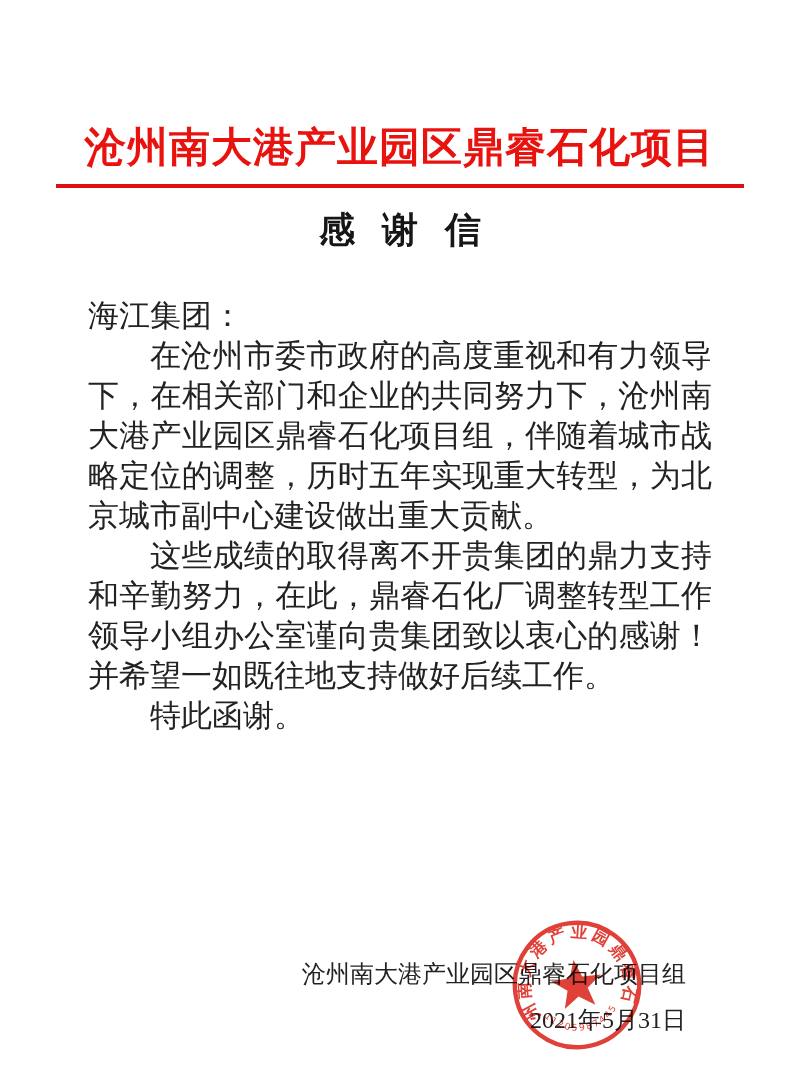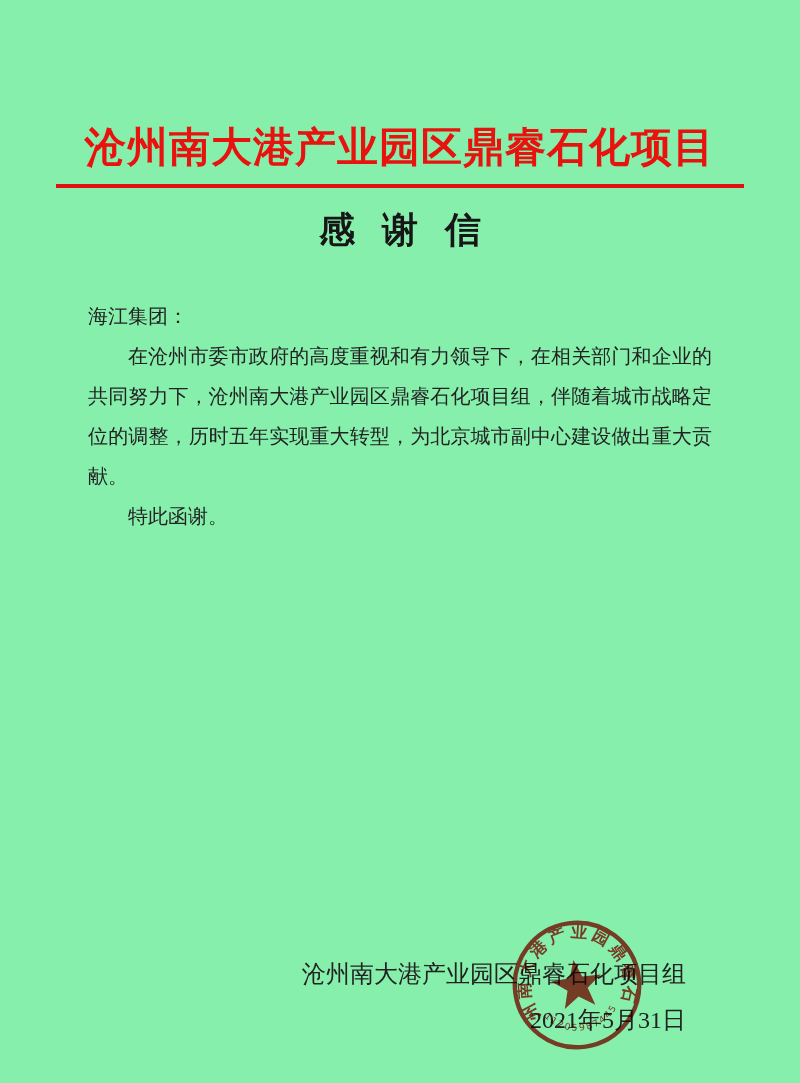--- a/index.html
+++ b/index.html
@@ -6,21 +6,21 @@
     --title-red:#e8120e;
     --rule-red:#e01010;
     --stamp-red:#dd2f26;
     --body-ink:#222222;
   }
   html,body{margin:0;padding:0;background:#e9e9e9;}
   .page{
     position:relative;
     width:800px;height:1083px;
     margin:0 auto;
-    background:#86efac;
+    background:#ffffff;
     overflow:hidden;
     font-family:"Liberation Serif","DejaVu Serif",serif;
   }
   .project-title{
     margin:124px 30px 0;
     text-align:center;
     font-size:41px;
     line-height:46px;
     font-weight:bold;
     letter-spacing:1px;
@@ -37,21 +37,21 @@
     text-align:center;
     font-size:36px;
     line-height:44px;
     font-weight:700;
     color:#161616;
     letter-spacing:27px;
     text-indent:27px;
   }
   .letter-body{
     margin:44px 88px 0;
-    font-size:20px;
+    font-size:31px;
     line-height:40px;
     color:var(--body-ink,#222);
     text-align:justify;
   }
   .salutation{
     margin:0 0 13px;
     text-indent:0;
   }
   .letter-body p{margin:0;}
   .para{text-indent:2em;}
@@ -101,20 +101,21 @@
 
   <h1 class="project-title">沧州南大港产业园区鼎睿石化项目</h1>
 
   <div class="red-rule"></div>
 
   <h2 class="letter-title">感谢信</h2>
 
   <div class="letter-body">
     <p class="salutation">海江集团：</p>
     <p class="para">在沧州市委市政府的高度重视和有力领导下，在相关部门和企业的共同努力下，沧州南大港产业园区鼎睿石化项目组，伴随着城市战略定位的调整，历时五年实现重大转型，为北京城市副中心建设做出重大贡献。</p>
+    <p class="para">这些成绩的取得离不开贵集团的鼎力支持和辛勤努力，在此，鼎睿石化厂调整转型工作领导小组办公室谨向贵集团致以衷心的感谢！并希望一如既往地支持做好后续工作。</p>
     <p class="para">特此函谢。</p>
   </div>
 
   <div class="signature-block">
     <div class="signature-org">沧州南大港产业园区鼎睿石化项目组</div>
     <div class="signature-date">2021年5月31日</div>
   </div>
 
   <svg class="stamp" viewBox="0 0 140 140" aria-hidden="true">
     <circle class="ring" cx="70" cy="70" r="64"></circle>

